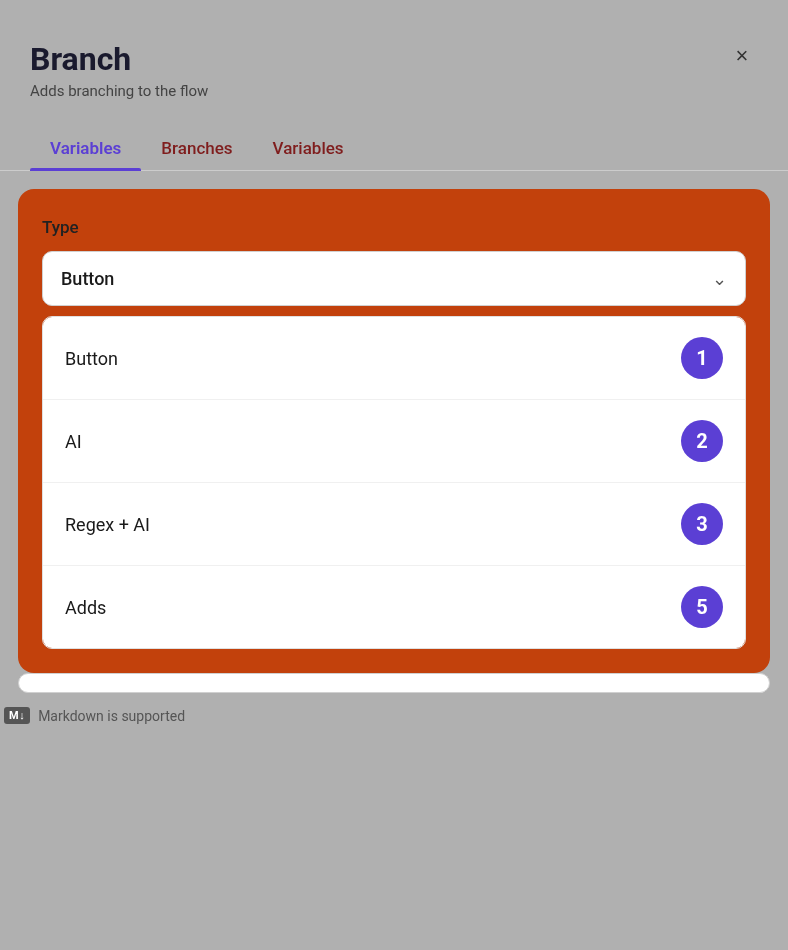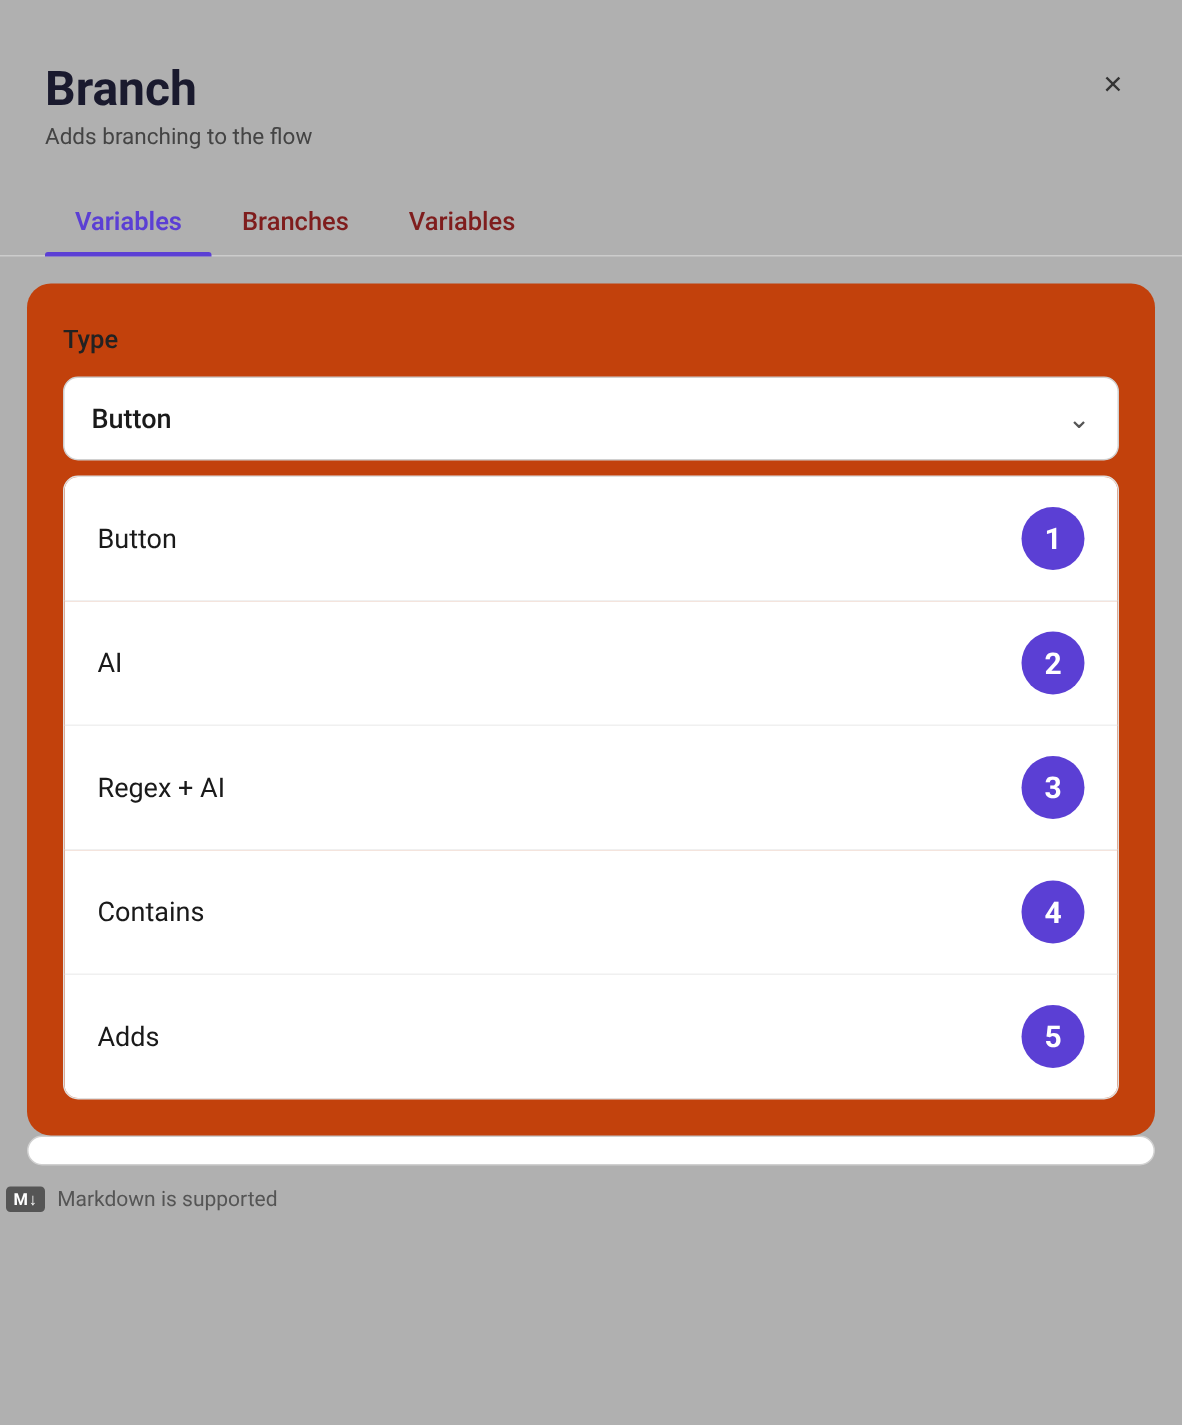--- a/index.html
+++ b/index.html
@@ -247,24 +247,20 @@
       <div class="dropdown-item">
         <span class="dropdown-item-text">AI</span>
         <div class="badge">2</div>
       </div>
 
       <div class="dropdown-item">
         <span class="dropdown-item-text">Regex + AI</span>
         <div class="badge">3</div>
       </div>
 
-      <div class="dropdown-item">
-        <span class="dropdown-item-text">Contains</span>
-        <div class="badge">4</div>
-      </div>
 
       <div class="dropdown-item">
         <span class="dropdown-item-text">Adds</span>
         <div class="badge">5</div>
       </div>
 
     </div>
 
   </div>
 

